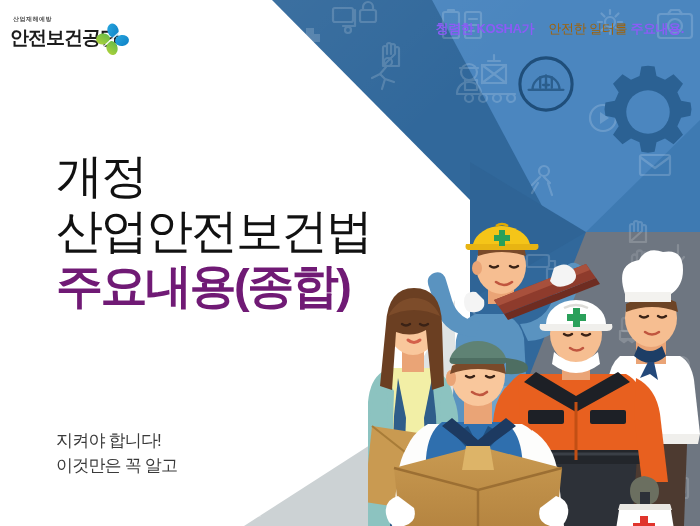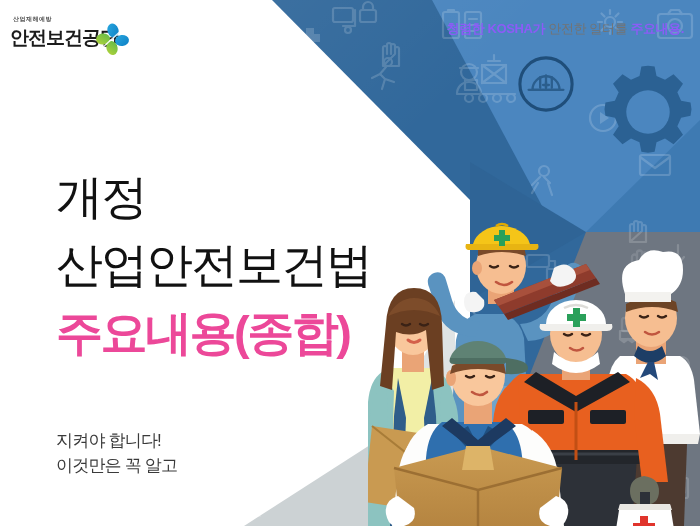--- a/index.html
+++ b/index.html
@@ -129,21 +129,21 @@
 
   
   .tagline {
     position: absolute;
     right: 16px; top: 20px;
     font-size: 13px;
     white-space: nowrap;
     letter-spacing: -.4px;
   }
   .tagline .b { color: #8b5cf6; font-weight: 700; }
-  .tagline .l { color: #737373; font-weight: 400; }
+  .tagline .l { color: #a16207; font-weight: 400; padding-left: 11px; }
 
   
   .helmet-badge {
     position: absolute;
     left: 517px; top: 55px;
     width: 58px; height: 58px;
   }
   
   .gear-deco {
     position: absolute;
@@ -157,25 +157,24 @@
     left: 56px; top: 152px;
     line-height: 1.0;
   }
   .title-line {
     font-size: 47px;
     font-weight: 400;
     color: #111111;
     letter-spacing: -2px;
     white-space: nowrap;
     margin-bottom: 8px;
-    margin-top: 21px;
   }
   .title-line.accent {
     font-weight: 700;
-    color: #ec4899;
+    color: #701a75;
     letter-spacing: -2.5px;
     margin-bottom: 0;
   }
 
   
   .subnote {
     position: absolute;
     left: 56px; top: 429px;
     font-size: 17px;
     font-weight: 500;

